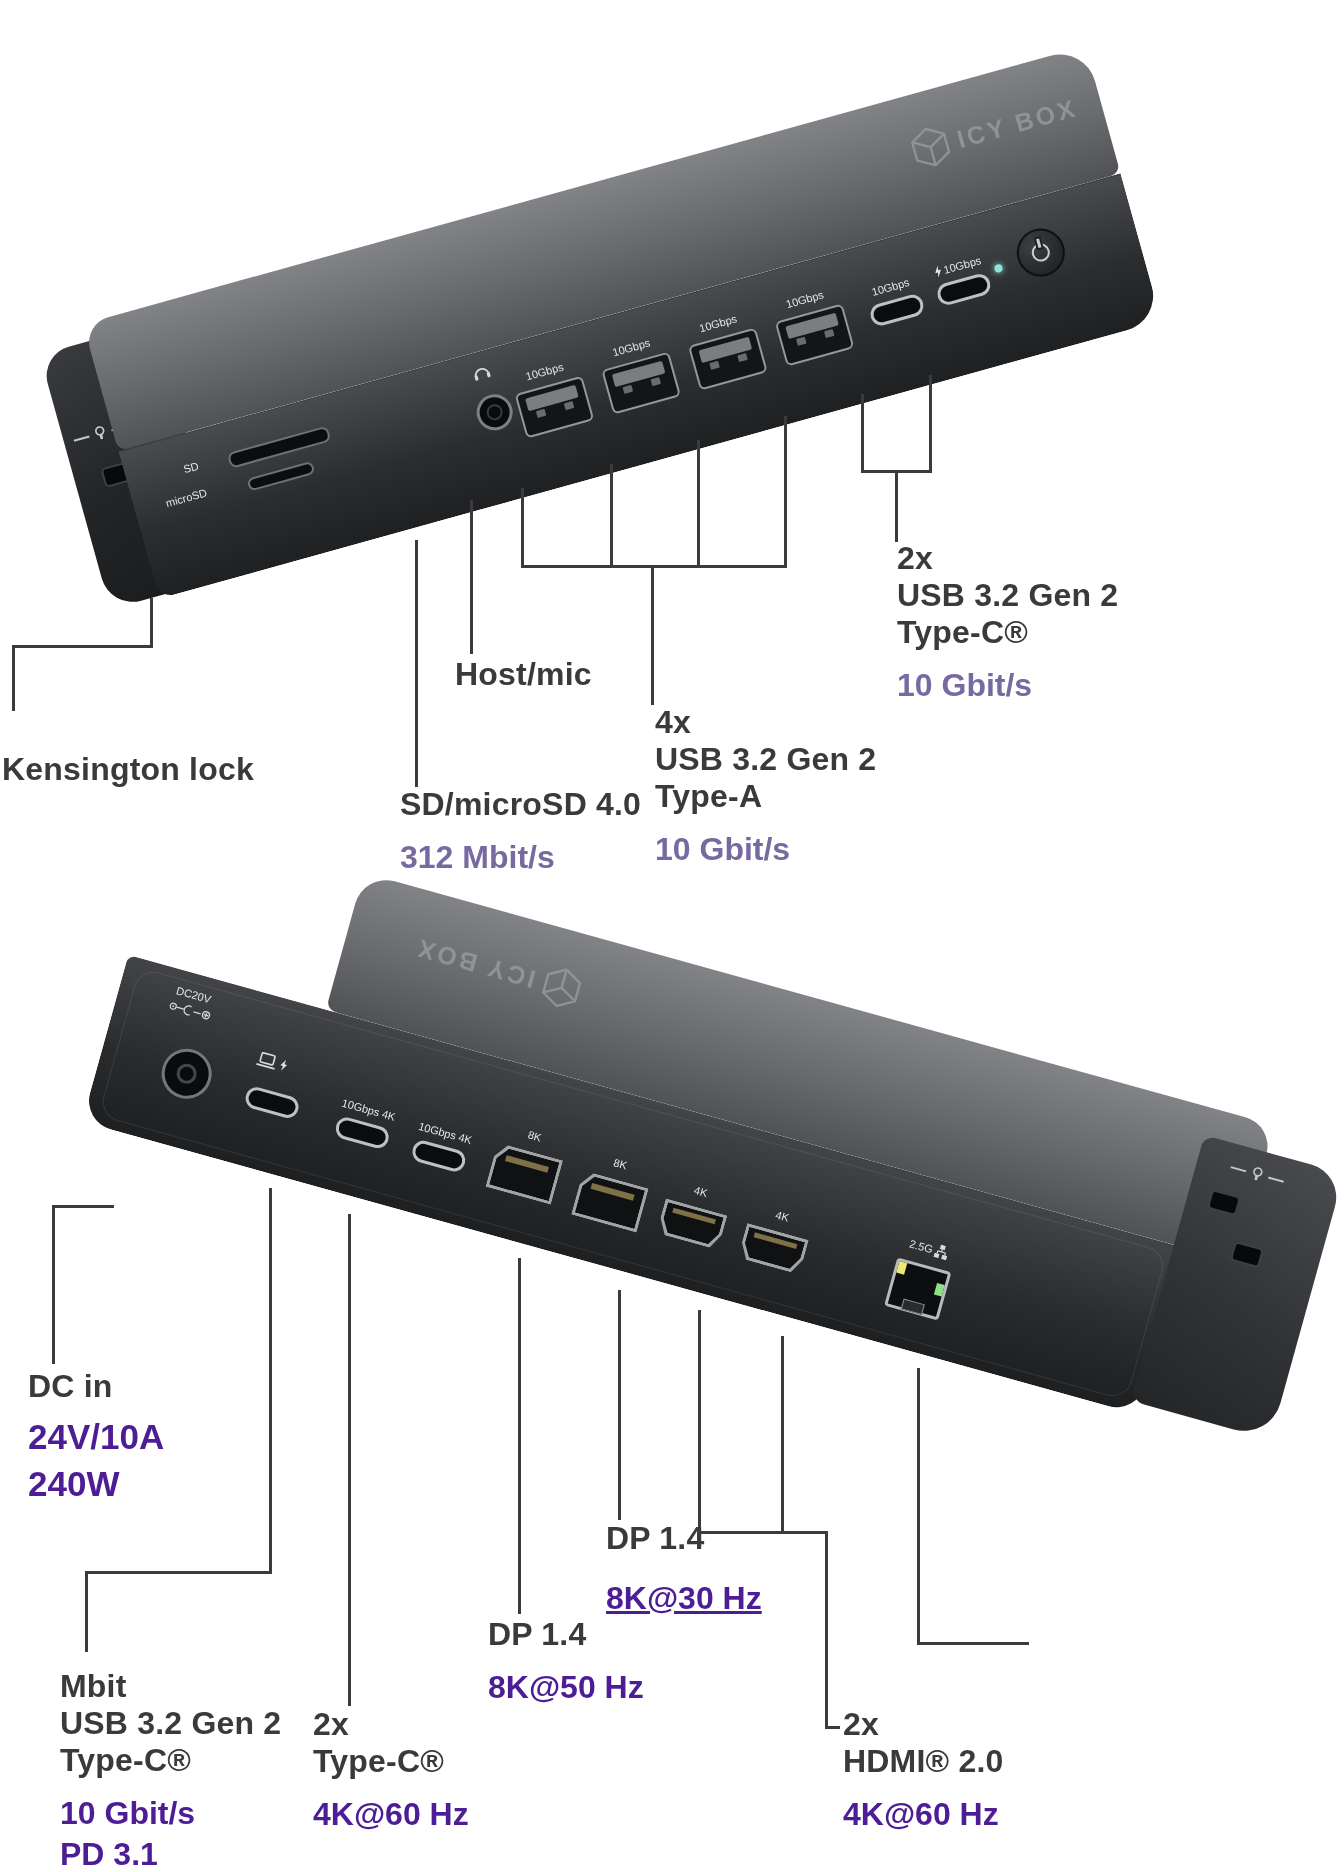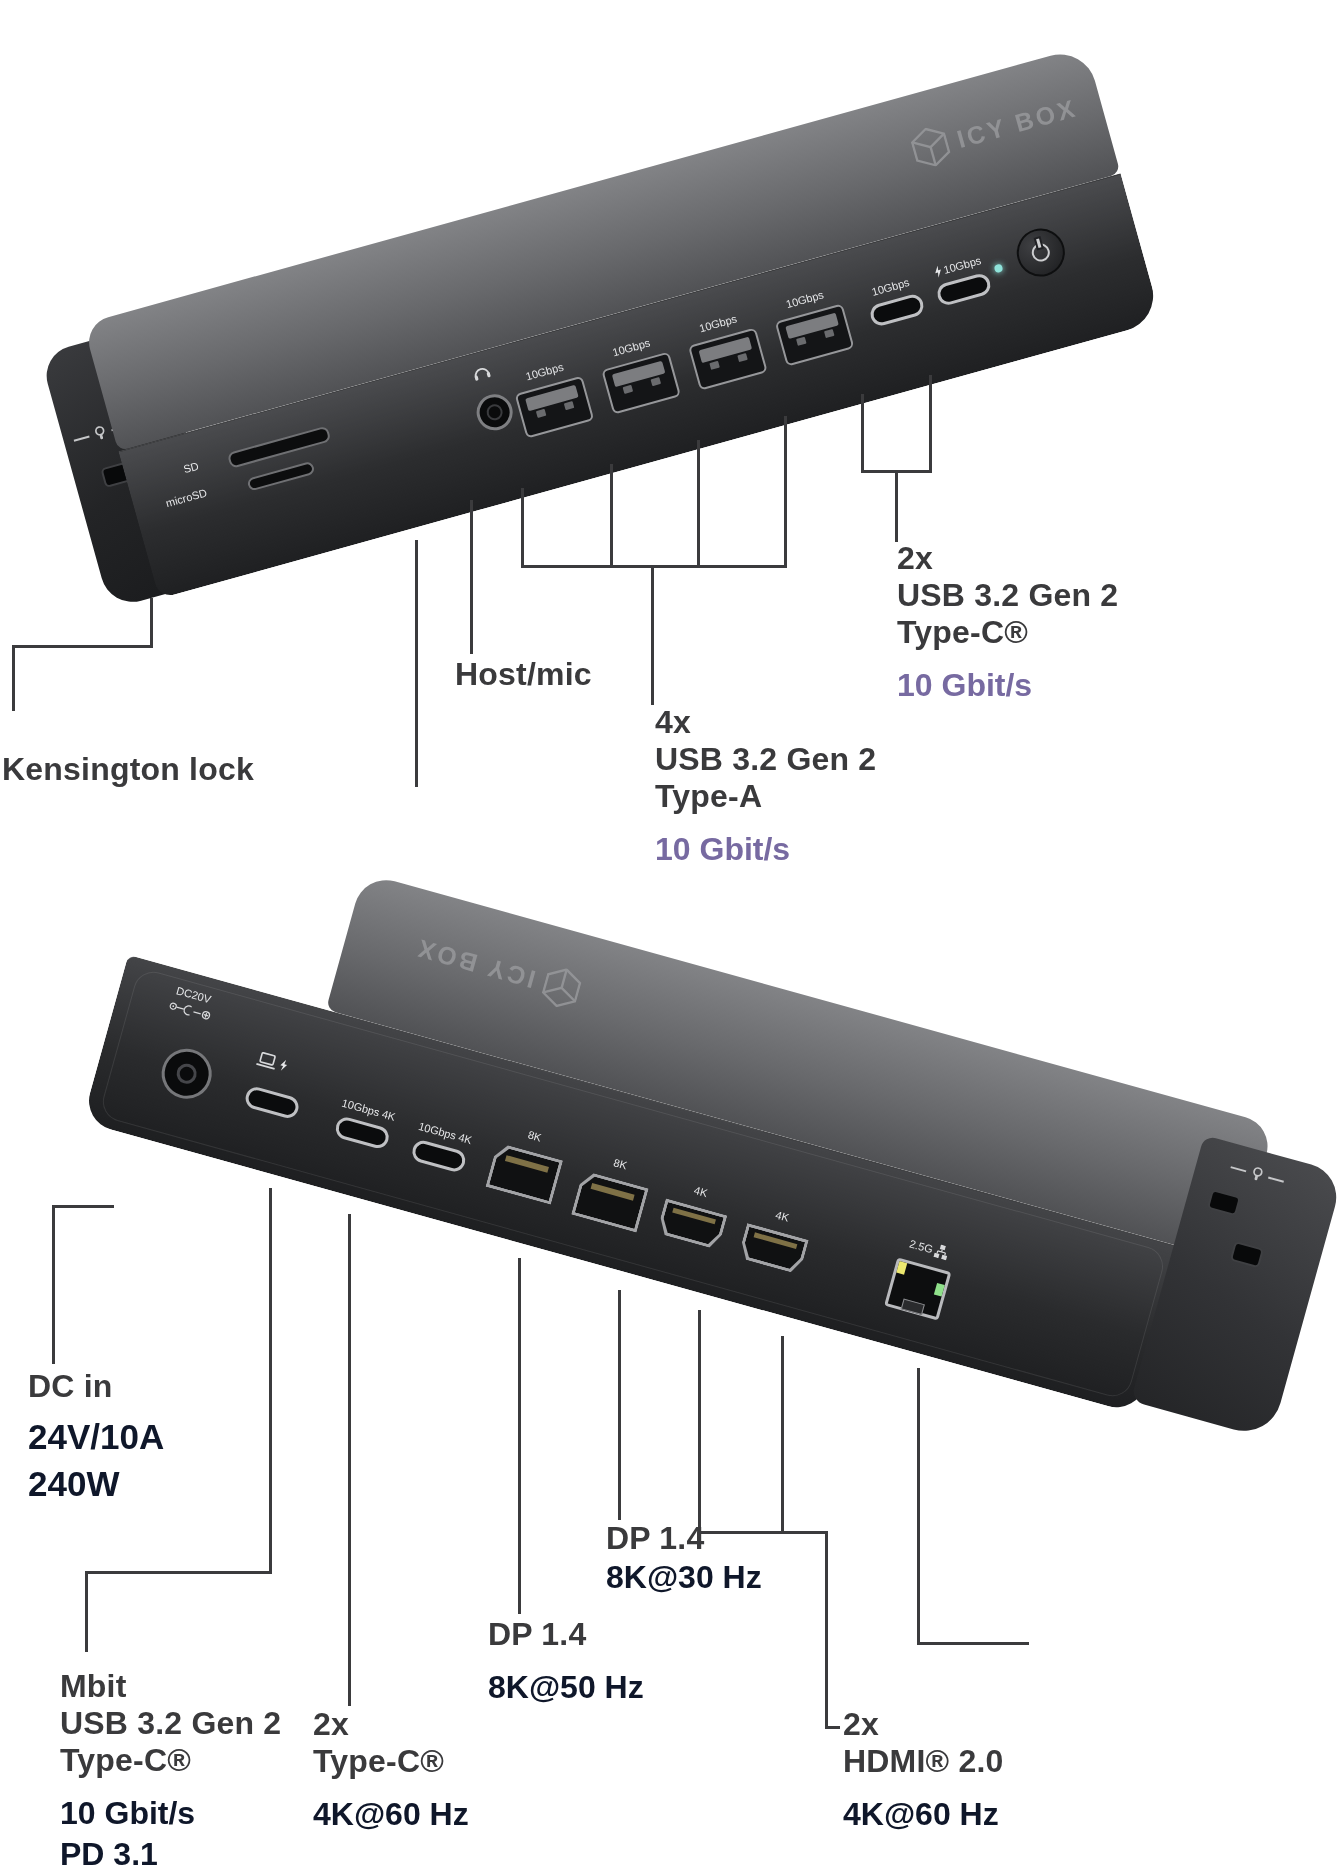--- a/index.html
+++ b/index.html
@@ -4,21 +4,21 @@
 <style>
   html,body{margin:0;padding:0;background:#ffffff;}
   body{width:1344px;height:1872px;position:relative;font-family:"Liberation Sans",sans-serif;overflow:hidden;}
   .stage{position:absolute;inset:0;}
 
   
   .callout{position:absolute;}
   .lbl{font-size:32px;line-height:37px;font-weight:700;color:#3a3a3c;letter-spacing:.2px;white-space:nowrap;}
   .spec{font-size:32px;line-height:41px;font-weight:700;margin-top:14px;white-space:nowrap;}
   .spec.purple{color:#776aa1;}
-  .spec.pink{color:#0f172a;}
+  .spec.pink{color:#4c1d95;}
   .spec.big{font-size:35px;line-height:47px;margin-top:8px;}
 
   
   .cl{position:absolute;background:#3b3b3d;}
   .cl.v{width:3px;}
   .cl.h{height:3px;}
 
   
   .dev{position:absolute;}
   .facetop{position:absolute;background:linear-gradient(180deg,#828386 0%,#68696c 55%,#515255 100%);}
@@ -183,20 +183,24 @@
   <div class="cl v" style="left:929px;top:375px;height:98px;"></div>
   <div class="cl h" style="left:861px;top:470px;width:71px;"></div>
   <div class="cl v" style="left:895px;top:470px;height:72px;"></div>
 
   <div class="callout" style="left:2px;top:751px;">
     <div class="lbl">Kensington lock</div>
   </div>
   <div class="callout" style="left:455px;top:656px;">
     <div class="lbl">Host/mic</div>
   </div>
+  <div class="callout" style="left:400px;top:786px;">
+    <div class="lbl">SD/microSD 4.0</div>
+    <div class="spec purple">312 Mbit/s</div>
+  </div>
   <div class="callout" style="left:655px;top:704px;">
     <div class="lbl">4x</div>
     <div class="lbl">USB 3.2 Gen 2</div>
     <div class="lbl">Type-A</div>
     <div class="spec purple">10 Gbit/s</div>
   </div>
   <div class="callout" style="left:897px;top:540px;">
     <div class="lbl">2x</div>
     <div class="lbl">USB 3.2 Gen 2</div>
     <div class="lbl">Type-C®</div>
@@ -357,21 +361,21 @@
     <div class="lbl">2x</div>
     <div class="lbl">Type-C®</div>
     <div class="spec pink">4K@60 Hz</div>
   </div>
   <div class="callout" style="left:488px;top:1616px;">
     <div class="lbl">DP 1.4</div>
     <div class="spec pink">8K@50 Hz</div>
   </div>
   <div class="callout" style="left:606px;top:1520px;">
     <div class="lbl">DP 1.4</div>
-    <div class="spec pink" style="margin-top:0;">8K@30 Hz</div>
+    <div class="spec pink" style="margin-top:21px;text-decoration:underline;">8K@30 Hz</div>
   </div>
   <div class="callout" style="left:843px;top:1706px;">
     <div class="lbl">2x</div>
     <div class="lbl">HDMI® 2.0</div>
     <div class="spec pink">4K@60 Hz</div>
   </div>
 
 </div>
 
 </body></html>

